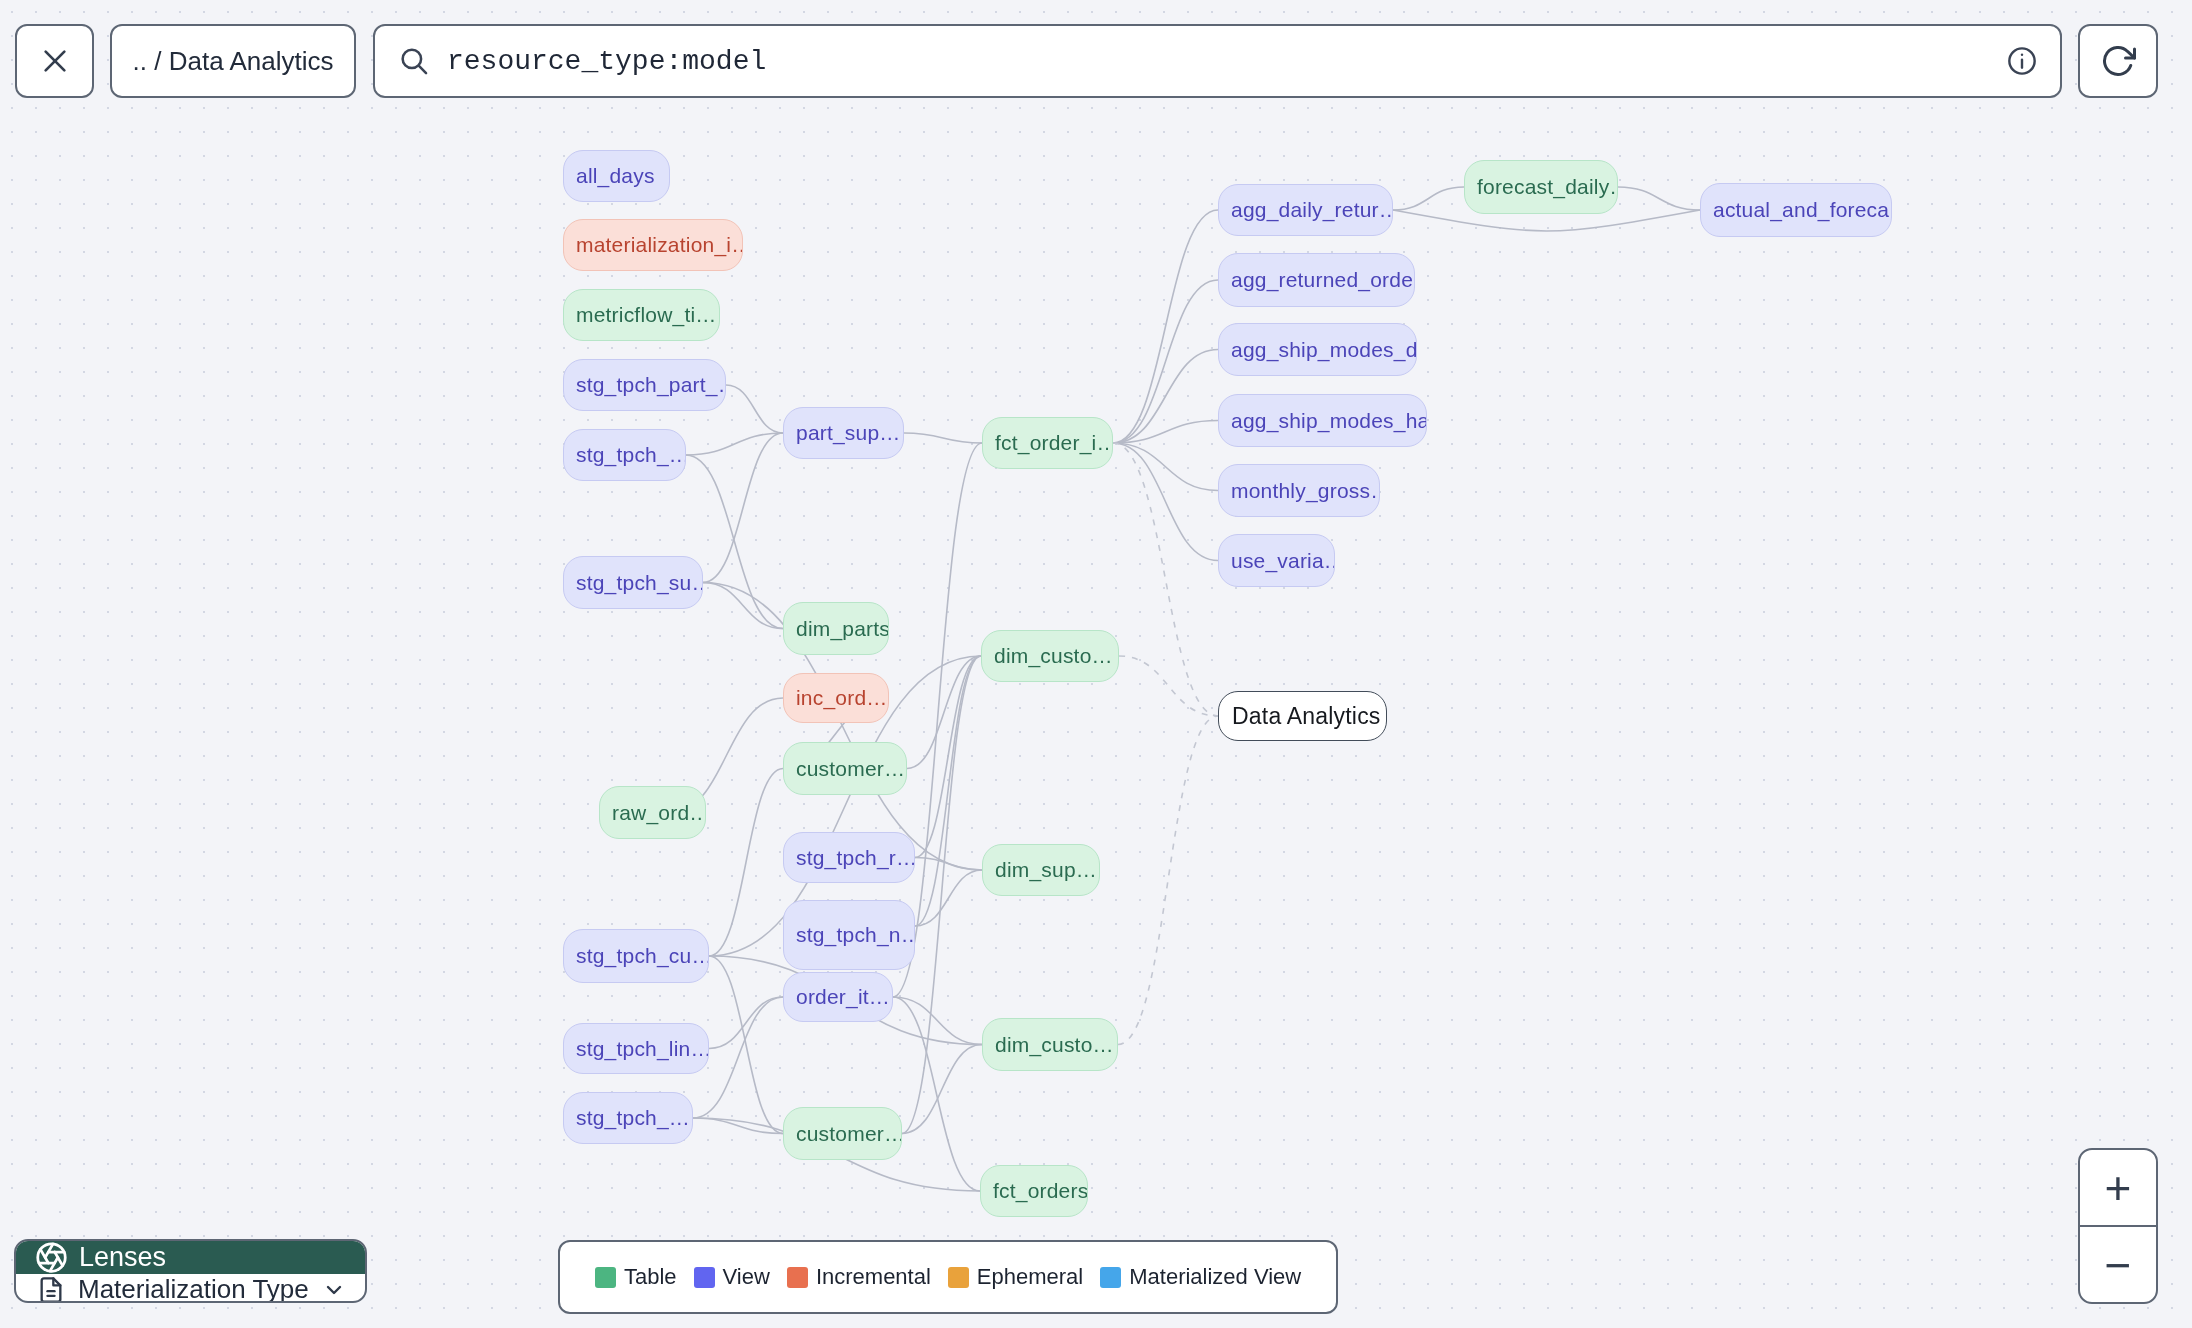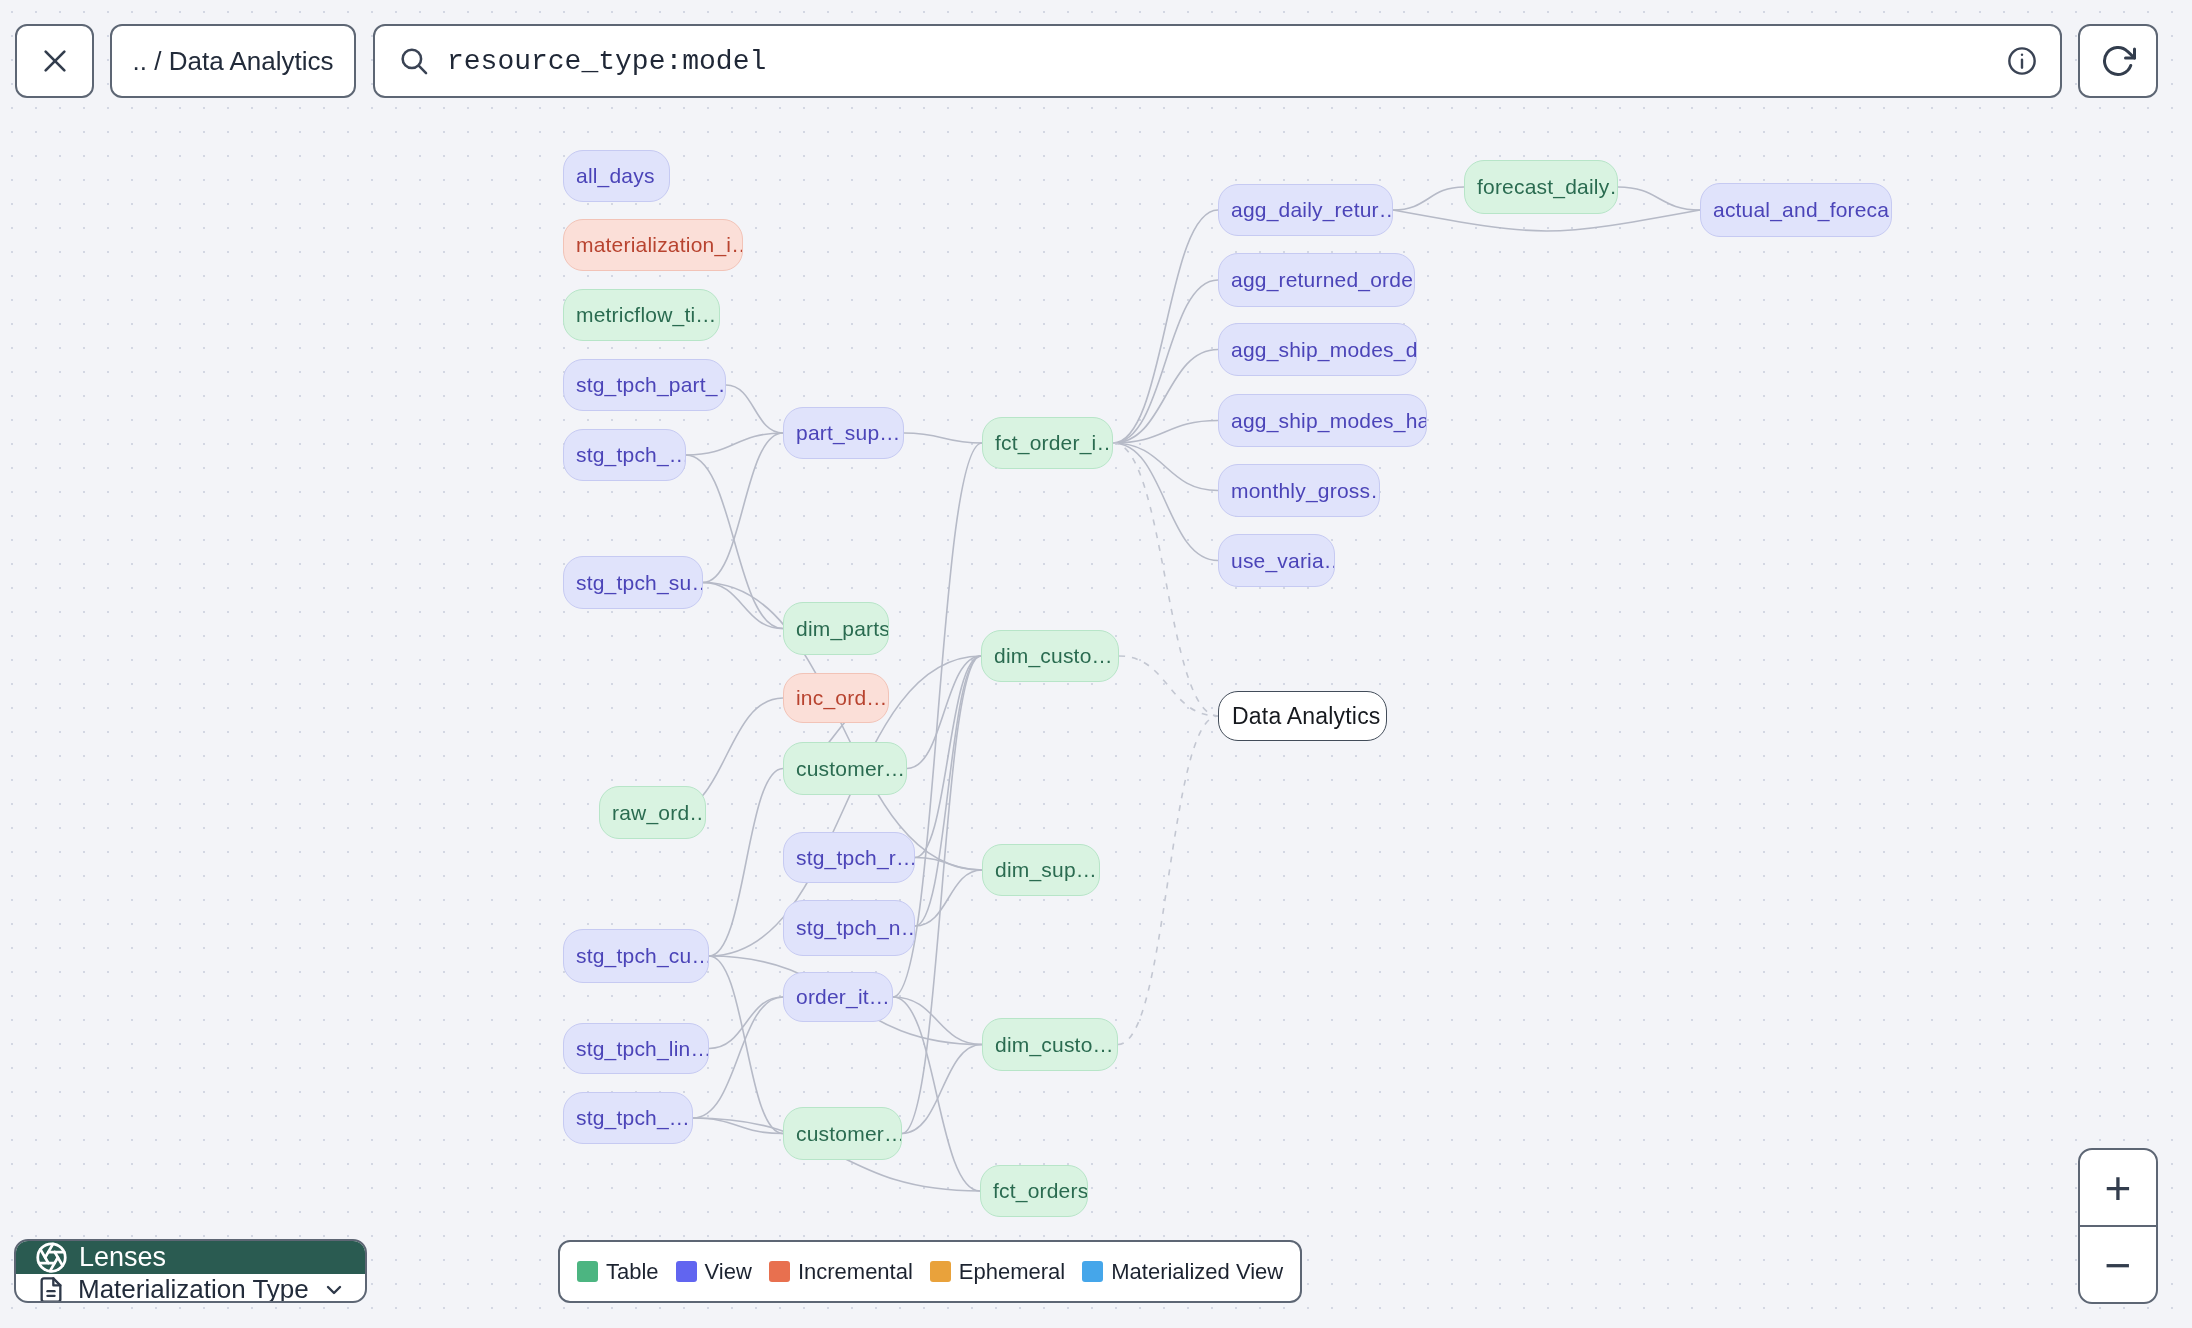--- a/index.html
+++ b/index.html
@@ -62,22 +62,22 @@
   }
   .lenses-seg{
     background:#2a5b51;color:#fff;display:flex;align-items:center;
     gap:11px;padding:0 19px;font-size:27px;cursor:pointer;
   }
   .lens-select{
     display:flex;align-items:center;gap:13px;padding:0 19px 0 21px;
     font-size:26px;color:#222b3a;cursor:pointer;
   }
   .legend{
-    left:558px;top:1240px;height:63px;
-    display:inline-flex;align-items:center;gap:17px;padding:0 17px;
+    left:558px;top:1240px;height:74px;
+    display:inline-flex;align-items:center;gap:17px;padding:0 35px;
     background:#fff;border:2px solid #5d6674;border-radius:12px;
   }
   .legend-item{display:flex;align-items:center;gap:8px;font-size:22px;font-weight:500;color:#1c2330;}
   .swatch{width:21px;height:21px;border-radius:3px;flex:none;}
   .icon{display:block;flex:none;}
 </style>
 </head>
 <body>
 
 <div class="stage">
@@ -132,21 +132,21 @@
       <div class="node view" style="left: 563px; top: 556px; width: 140px; height: 53px; background: rgb(224, 227, 251); border-color: rgb(198, 202, 242); color: rgb(75, 68, 184);">stg_tpch_su…</div>
       <div class="node table" style="left: 563px; top: 786px; width: 107px; height: 53px; background: rgb(217, 243, 225); border-color: rgb(183, 229, 200); color: rgb(42, 107, 80); margin-left: 36px;">raw_ord…</div>
       <div class="node view" style="left: 563px; top: 929px; width: 146px; height: 54px; background: rgb(224, 227, 251); border-color: rgb(198, 202, 242); color: rgb(75, 68, 184);">stg_tpch_cu…</div>
       <div class="node view" style="left: 563px; top: 1023px; width: 146px; height: 51px; background: rgb(224, 227, 251); border-color: rgb(198, 202, 242); color: rgb(75, 68, 184);">stg_tpch_lin…</div>
       <div class="node view" style="left: 563px; top: 1092px; width: 130px; height: 52px; background: rgb(224, 227, 251); border-color: rgb(198, 202, 242); color: rgb(75, 68, 184);">stg_tpch_…</div>
       <div class="node view" style="left: 783px; top: 407px; width: 121px; height: 52px; background: rgb(224, 227, 251); border-color: rgb(198, 202, 242); color: rgb(75, 68, 184);">part_sup…</div>
       <div class="node table" style="left: 783px; top: 602px; width: 106px; height: 53px; background: rgb(217, 243, 225); border-color: rgb(183, 229, 200); color: rgb(42, 107, 80);">dim_parts</div>
       <div class="node incremental" style="left: 783px; top: 673px; width: 106px; height: 50px; background: rgb(251, 223, 216); border-color: rgb(242, 195, 183); color: rgb(184, 67, 47);">inc_ord…</div>
       <div class="node table" style="left: 783px; top: 742px; width: 124px; height: 53px; background: rgb(217, 243, 225); border-color: rgb(183, 229, 200); color: rgb(42, 107, 80);">customer…</div>
       <div class="node view" style="left: 783px; top: 832px; width: 132px; height: 51px; background: rgb(224, 227, 251); border-color: rgb(198, 202, 242); color: rgb(75, 68, 184);">stg_tpch_r…</div>
-      <div class="node view" style="left: 783px; top: 900px; width: 132px; height: 56px; background: rgb(224, 227, 251); border-color: rgb(198, 202, 242); color: rgb(75, 68, 184);">stg_tpch_n…</div>
+      <div class="node view" style="left: 783px; top: 900px; width: 132px; height: 70px; background: rgb(224, 227, 251); border-color: rgb(198, 202, 242); color: rgb(75, 68, 184);">stg_tpch_n…</div>
       <div class="node view" style="left: 783px; top: 972px; width: 110px; height: 50px; background: rgb(224, 227, 251); border-color: rgb(198, 202, 242); color: rgb(75, 68, 184);">order_it…</div>
       <div class="node table" style="left: 783px; top: 1107px; width: 119px; height: 53px; background: rgb(217, 243, 225); border-color: rgb(183, 229, 200); color: rgb(42, 107, 80);">customer…</div>
       <div class="node table" style="left: 982px; top: 417px; width: 131px; height: 52px; background: rgb(217, 243, 225); border-color: rgb(183, 229, 200); color: rgb(42, 107, 80);">fct_order_i…</div>
       <div class="node table" style="left: 981px; top: 630px; width: 138px; height: 52px; background: rgb(217, 243, 225); border-color: rgb(183, 229, 200); color: rgb(42, 107, 80);">dim_custo…</div>
       <div class="node table" style="left: 982px; top: 844px; width: 118px; height: 52px; background: rgb(217, 243, 225); border-color: rgb(183, 229, 200); color: rgb(42, 107, 80); text-align: center;">dim_sup…</div>
       <div class="node table" style="left: 982px; top: 1018px; width: 136px; height: 53px; background: rgb(217, 243, 225); border-color: rgb(183, 229, 200); color: rgb(42, 107, 80);">dim_custo…</div>
       <div class="node table" style="left: 980px; top: 1165px; width: 108px; height: 52px; background: rgb(217, 243, 225); border-color: rgb(183, 229, 200); color: rgb(42, 107, 80);">fct_orders</div>
       <div class="node view" style="left: 1218px; top: 184px; width: 175px; height: 52px; background: rgb(224, 227, 251); border-color: rgb(198, 202, 242); color: rgb(75, 68, 184);">agg_daily_retur…</div>
       <div class="node view" style="left: 1218px; top: 253px; width: 197px; height: 54px; background: rgb(224, 227, 251); border-color: rgb(198, 202, 242); color: rgb(75, 68, 184);">agg_returned_orde…</div>
       <div class="node view" style="left: 1218px; top: 323px; width: 199px; height: 53px; background: rgb(224, 227, 251); border-color: rgb(198, 202, 242); color: rgb(75, 68, 184);">agg_ship_modes_d…</div>

